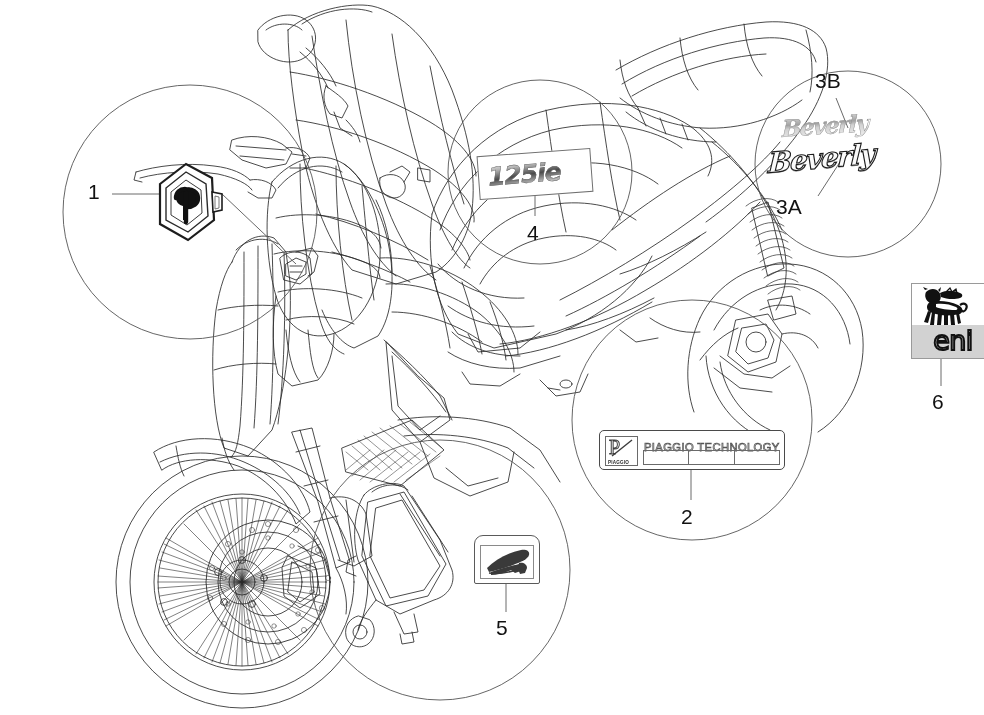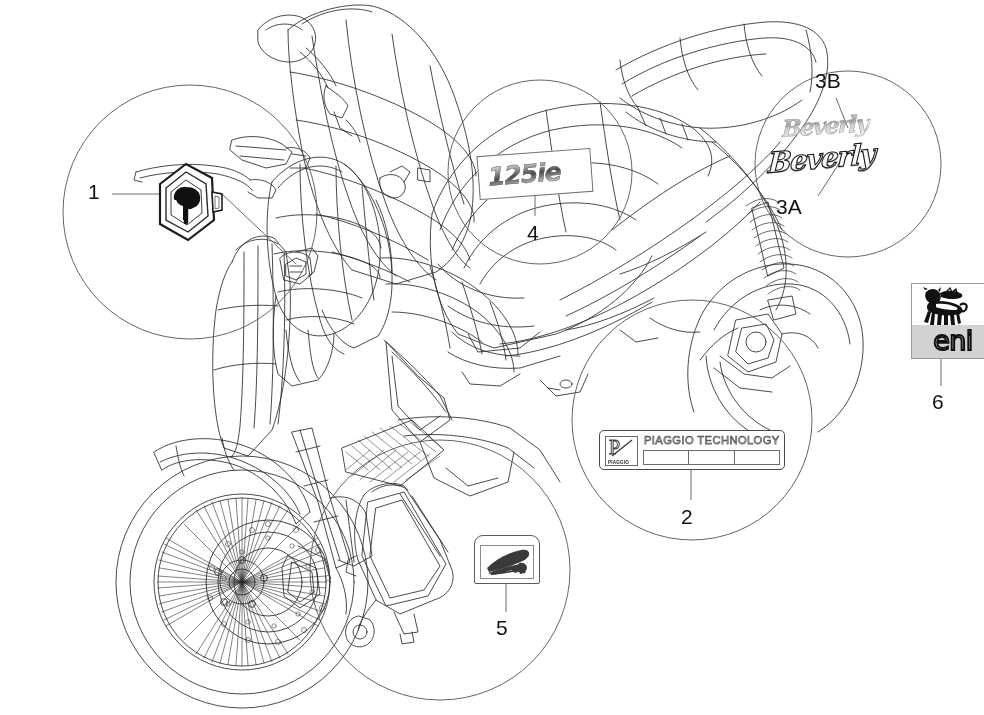--- a/index.html
+++ b/index.html
@@ -38,21 +38,21 @@
           box-sizing:border-box;padding:3px;}
   .plate2 .logobox{position:absolute;left:5px;top:5px;width:33px;height:30px;
           border:1px solid #6a6a6a;box-sizing:border-box;}
   .plate2 .pglyph{position:absolute;left:3px;top:0px;font-size:20px;
           font-family:"Liberation Serif", serif;color:#fff;
           -webkit-text-stroke:1px #3c3c3c;line-height:21px;}
   .plate2 .pslash{position:absolute;left:3px;top:2px;width:26px;height:18px;}
   .plate2 .plogotxt{position:absolute;left:2px;bottom:0px;font-size:4.6px;
           font-weight:bold;letter-spacing:.2px;color:#2a2a2a;
           font-family:"Liberation Sans",sans-serif;}
-  .plate2 .title{position:absolute;left:44px;top:3px;font-size:11.2px;
+  .plate2 .title{position:absolute;left:44px;top:10px;font-size:11.2px;
           letter-spacing:.4px;font-family:"Liberation Sans",sans-serif;
           color:#fff;-webkit-text-stroke:.75px #555;white-space:nowrap;}
   .plate2 .fields{position:absolute;left:44px;top:19px;right:4px;height:15px;
           display:flex;}
   .plate2 .fields i{flex:1;border:1px solid #6a6a6a;margin-left:-1px;
           box-sizing:border-box;}
   
   .lbl5{position:absolute;left:474px;top:535px;width:64px;height:47px;
         border:1.2px solid #5a5a5a;border-radius:9px 9px 2px 2px;background:#fff;}
   .lbl5 .inner{position:absolute;left:5px;top:9px;right:5px;bottom:4px;

